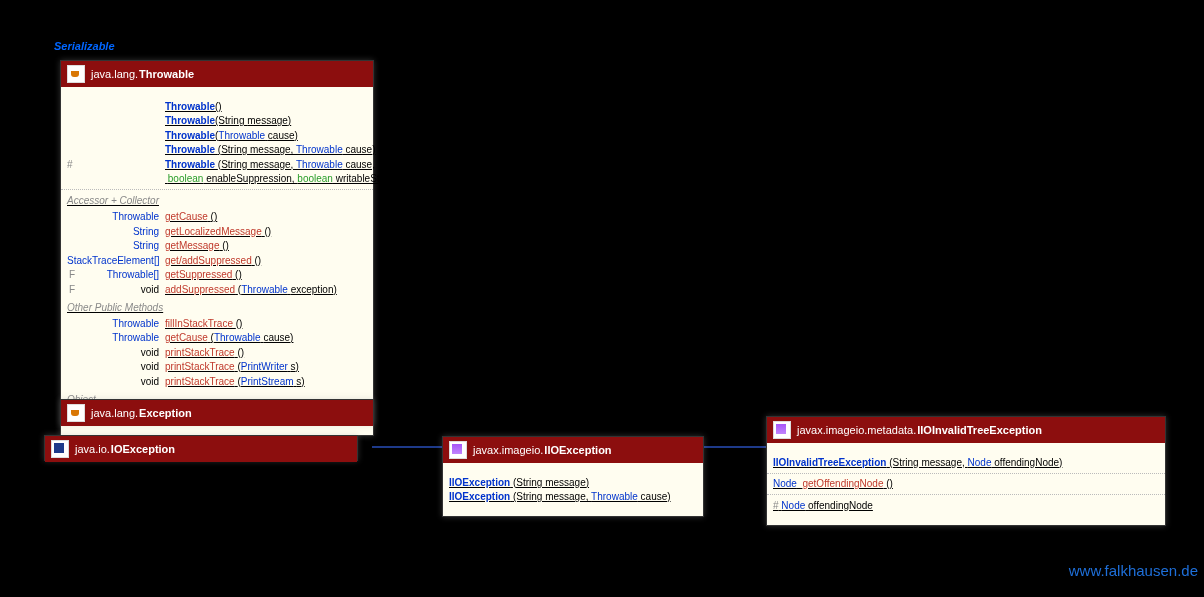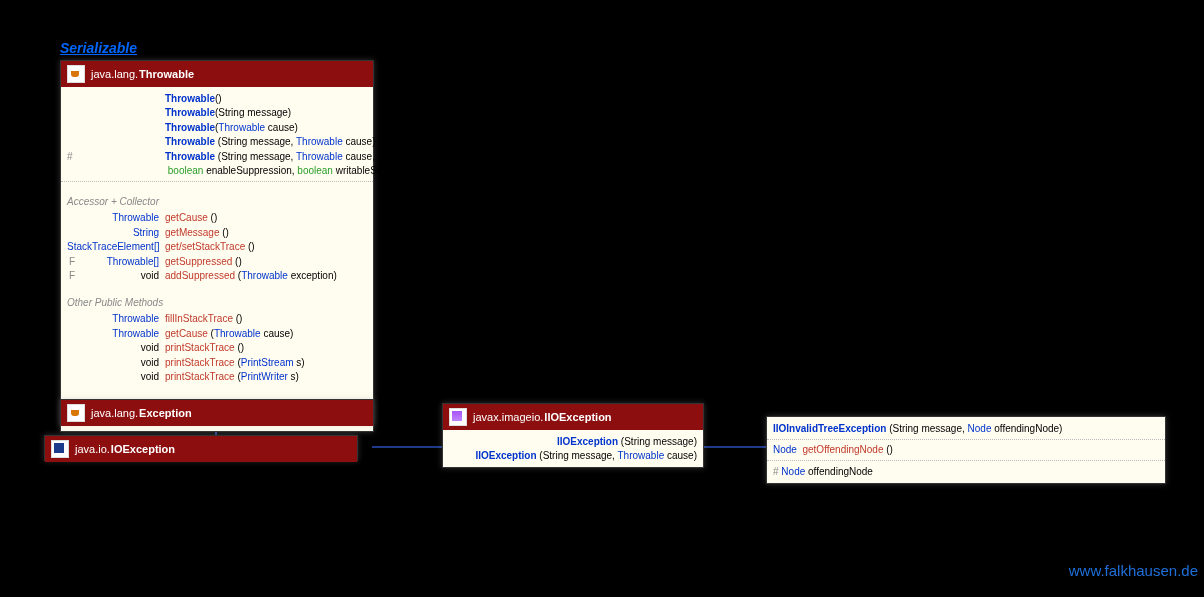--- a/index.html
+++ b/index.html
@@ -8,27 +8,26 @@
     background: #000;
     font-family: Verdana, Arial, sans-serif;
     font-size: 10px;
     position: relative;
     width: 1204px;
     height: 597px;
     overflow: hidden;
   }
   .interface-label {
     position: absolute;
-    left: 60px;
+    left: 54px;
     top: 40px;
     color: #0066ff;
     font-style: italic;
     font-weight: bold;
-    text-decoration: underline;
-    font-size: 14px;
+    font-size: 11px;
   }
   .class-box {
     position: absolute;
     border: 1px solid #333;
     background: #5eead4;
     box-shadow: 0 0 6px rgba(160,160,160,0.3);
   }
   .class-header {
     background: #8c0e0e;
     color: #fff;
@@ -72,29 +71,30 @@
     color: #fff;
     font-weight: normal;
   }
   .cls {
     color: #fff;
     font-weight: bold;
     margin-left: 1px;
   }
   .class-body {
     background: #fffdf0;
-    padding: 4px 6px;
+    padding: 12px 6px;
     font-size: 10px;
     line-height: 1.35;
+    text-decoration: underline;
   }
   .section-label {
     color: #888;
     font-style: italic;
     font-size: 10px;
-    margin-top: 13px;
+    margin-top: 4px;
     margin-bottom: 2px;
   }
   .row {
     white-space: nowrap;
     padding: 0.5px 0;
   }
   .ret {
     display: inline-block;
     width: 92px;
     text-align: right;
@@ -131,21 +131,21 @@
     right: 6px;
     bottom: 18px;
     color: #1e6fd9;
     font-size: 15px;
   }
 
   
   #box-throwable { left: 60px; top: 60px; width: 312px; }
   #box-exception { left: 60px; top: 399px; width: 312px; height: 24px; }
   #box-ioexception { left: 44px; top: 435px; width: 312px; height: 24px; }
-  #box-iioexception { left: 442px; top: 403px; width: 260px; text-align: right; }
+  #box-iioexception { left: 442px; top: 436px; width: 260px; }
   #box-invalidtree { left: 766px; top: 416px; width: 398px; }
   #box-exception .class-header, #box-ioexception .class-header { padding: 4px 6px; }
 </style>
 </head>
 <body>
 
 <a class="interface-label">Serializable</a>
 
 <svg class="connections">
   <line x1="216" y1="389" x2="216" y2="399" stroke="#1e3a8a" stroke-width="2"></line>
@@ -164,31 +164,32 @@
     <div class="row"><span class="ret"></span><span class="ctor-name">Throwable</span><span class="paren">()</span></div>
     <div class="row"><span class="ret"></span><span class="ctor-name">Throwable</span><span class="paren">(String </span><span class="param-name">message</span><span class="paren">)</span></div>
     <div class="row"><span class="ret"></span><span class="ctor-name">Throwable</span><span class="paren">(</span><span class="type-ref">Throwable</span> <span class="param-name">cause</span><span class="paren">)</span></div>
     <div class="row"><span class="ret"></span><span class="ctor-name">Throwable</span> <span class="paren">(</span>String message, <span class="type-ref">Throwable</span> cause<span class="paren">)</span></div>
     <div class="row"><span class="hash" style="display:inline-block;width:10px;text-align:left;">#</span><span class="ret" style="width:82px;"></span><span class="ctor-name">Throwable</span> <span class="paren">(</span>String message, <span class="type-ref">Throwable</span> cause,</div>
     <div class="row"><span class="ret"></span>&nbsp;<span class="bool-kw">boolean</span><span> enableSuppression, </span><span class="bool-kw">boolean</span><span> writableStackTrace)</span></div>
 
     <div class="divider"></div>
     <div class="section-label">Accessor + Collector</div>
     <div class="row"><span class="ret">Throwable</span><span class="method-name">getCause</span> <span class="paren">()</span></div>
+    <div class="row"><span class="ret">String</span><span class="method-name">getLocalizedMessage</span> <span class="paren">()</span></div>
     <div class="row"><span class="ret">String</span><span class="method-name">getMessage</span> <span class="paren">()</span></div>
-    <div class="row"><span class="ret wide">StackTraceElement[]</span><span class="method-name">get/setStackTrace</span> <span class="paren">()</span></div>
+    <div class="row"><span class="ret wide">StackTraceElement[]</span><span class="method-name">get/addSuppressed</span> <span class="paren">()</span></div>
     <div class="row"><span class="modifier">F</span><span class="ret" style="width:82px;">Throwable[]</span><span class="method-name">getSuppressed</span> <span class="paren">()</span></div>
     <div class="row"><span class="modifier">F</span><span class="ret kw-void" style="width:82px;color:#000;">void</span><span class="method-name">addSuppressed</span> <span class="paren">(</span><span class="type-ref">Throwable</span> <span>exception</span><span class="paren">)</span></div>
 
     <div class="section-label">Other Public Methods</div>
     <div class="row"><span class="ret">Throwable</span><span class="method-name">fillInStackTrace</span> <span class="paren">()</span></div>
     <div class="row"><span class="ret">Throwable</span><span class="method-name">getCause</span> <span class="paren">(</span><span class="type-ref">Throwable</span> <span>cause</span><span class="paren">)</span></div>
     <div class="row"><span class="ret" style="color:#000;">void</span><span class="method-name">printStackTrace</span> <span class="paren">()</span></div>
+    <div class="row"><span class="ret" style="color:#000;">void</span><span class="method-name">printStackTrace</span> <span class="paren">(</span><span class="type-ref">PrintWriter</span> <span>s</span><span class="paren">)</span></div>
     <div class="row"><span class="ret" style="color:#000;">void</span><span class="method-name">printStackTrace</span> <span class="paren">(</span><span class="type-ref">PrintStream</span> <span>s</span><span class="paren">)</span></div>
-    <div class="row"><span class="ret" style="color:#000;">void</span><span class="method-name">printStackTrace</span> <span class="paren">(</span><span class="type-ref">PrintWriter</span> <span>s</span><span class="paren">)</span></div>
 
     <div class="section-label">Object</div>
     <div class="row"><span class="ret" style="color:#000;">String</span><span class="method-name-black">toString</span> <span class="paren">()</span></div>
   </div>
 </div>
 
 <div id="box-exception" class="class-box">
   <div class="class-header">
     <span class="icon icon-cup"></span>
     <span class="pkg">java.lang.</span>
@@ -212,20 +213,25 @@
     <span class="pkg">javax.imageio.</span>
       <span class="cls">IIOException</span>
   </div>
   <div class="class-body">
     <div class="row"><span class="ctor-name">IIOException</span> <span class="paren">(String message)</span></div>
     <div class="row"><span class="ctor-name">IIOException</span> <span class="paren">(String message, </span><span class="type-ref">Throwable</span><span> cause)</span></div>
   </div>
 </div>
 
 <div id="box-invalidtree" class="class-box">
+  <div class="class-header">
+    <span class="icon icon-pic"></span>
+    <span class="pkg">javax.imageio.metadata.</span>
+      <span class="cls">IIOInvalidTreeException</span>
+  </div>
   <div class="class-body">
     <div class="row"><span class="ctor-name">IIOInvalidTreeException</span> <span class="paren">(String message, </span><span class="type-ref">Node</span><span> offendingNode)</span></div>
     <div class="divider"></div>
     <div class="row"><span class="type-ref">Node</span>&nbsp; <span class="method-name">getOffendingNode</span> <span class="paren">()</span></div>
     <div class="divider"></div>
     <div class="row"><span class="hash">#</span> <span class="type-ref">Node</span> <span>offendingNode</span></div>
   </div>
 </div>
 
 <div class="footer-link">www.falkhausen.de</div>

